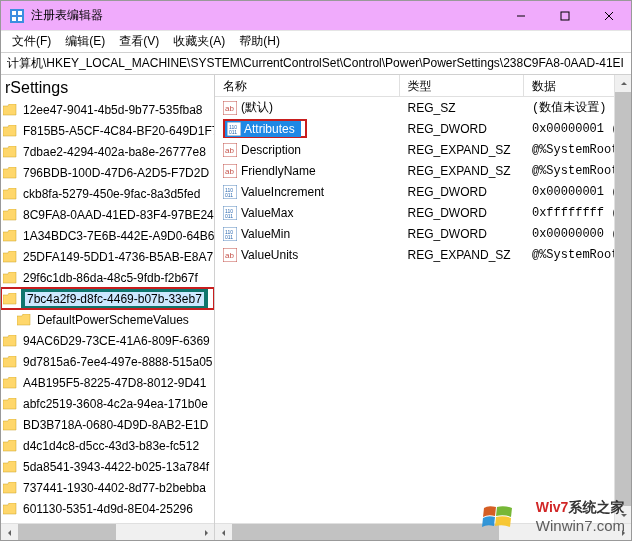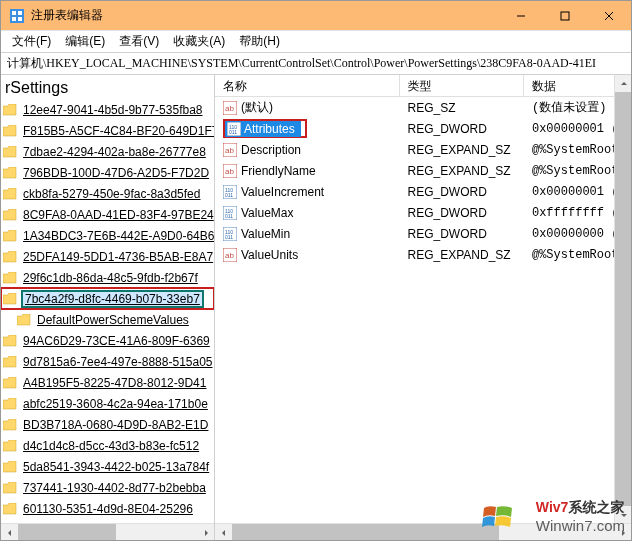--- a/index.html
+++ b/index.html
@@ -1,35 +1,35 @@
 <!DOCTYPE html>
 <html><head>
 <meta charset="utf-8">
 <style>
   * { margin: 0; padding: 0; box-sizing: border-box; }
   body { font-family: "Microsoft YaHei", "Segoe UI", Tahoma, sans-serif; font-size: 12px; background: #fff; color: #000; width: 632px; height: 541px; overflow: hidden; position: relative; border: 1px solid #999; }
-  .titlebar { height: 30px; display: flex; align-items: center; background: #fdba74; border-bottom: 1px solid #e5e5e5; }
+  .titlebar { height: 30px; display: flex; align-items: center; background: #f0abfc; border-bottom: 1px solid #e5e5e5; }
   .titlebar .app-icon { width: 16px; height: 16px; margin: 0 6px 0 8px; }
   .titlebar .title { flex: 1; }
   .titlebar .btns { display: flex; }
   .titlebar .btn { width: 44px; height: 30px; display: flex; align-items: center; justify-content: center; }
   .titlebar .btn svg { width: 10px; height: 10px; }
   .menubar { height: 22px; display: flex; align-items: center; padding: 0 4px; border-bottom: 1px solid #d0d0d0; }
   .menubar .menu { padding: 2px 7px; cursor: default; }
-  .addrbar { height: 22px; display: flex; align-items: center; padding: 2px 6px; border-bottom: 1px solid #d0d0d0; background: #fff; font-family: Liberation Serif, serif; }
+  .addrbar { height: 22px; display: flex; align-items: center; padding: 2px 6px; border-bottom: 1px solid #d0d0d0; background: #fff; }
   .addrbar .path { white-space: nowrap; overflow: hidden; }
   .panes { display: flex; height: calc(541px - 30px - 22px - 22px - 2px); position: relative; }
   .tree-pane { width: 214px; border-right: 1px solid #d0d0d0; overflow: hidden; position: relative; background: #fff; }
   .tree-header { font-size: 16px; padding: 4px 6px 2px 4px; white-space: nowrap; }
   .tree { overflow: hidden; }
   .tree-row { height: 21px; display: flex; align-items: center; white-space: nowrap; padding-left: 2px; position: relative; }
   .tree-row .folder-icon { width: 14px; height: 12px; margin-right: 4px; flex-shrink: 0; }
   .tree-row.level2 { padding-left: 16px; }
-  .tree-row.selected .label { background: #cde8ff; border: 2px solid #0f766e; padding: 0 2px; }
-  .tree-row .label { padding: 0 2px; text-decoration: underline; }
+  .tree-row.selected .label { background: #cde8ff; border: 4px solid #0f766e; padding: 0 2px; }
+  .tree-row .label { padding: 0 2px; }
   .tree-row.boxed-selected { outline: 2px solid #c81e1e; outline-offset: -1px; }
   .list-pane { flex: 1; position: relative; overflow: hidden; background: #fff; }
   .list-header { display: flex; height: 22px; border-bottom: 1px solid #e0e0e0; }
   .list-header .col { padding: 3px 8px 0 8px; border-right: 1px solid #e0e0e0; white-space: nowrap; }
   .list-body { }
   .list-row { height: 21px; display: flex; align-items: center; }
   .list-row .cell { padding: 0 8px; white-space: nowrap; overflow: hidden; }
   .list-row .name-cell { display: flex; align-items: center; gap: 4px; }
   .val-icon { width: 14px; height: 14px; flex-shrink: 0; }
   .boxed { border: 2px solid #c81e1e; padding: 0 4px 0 0; display: inline-flex; align-items: center; height: 19px; }

